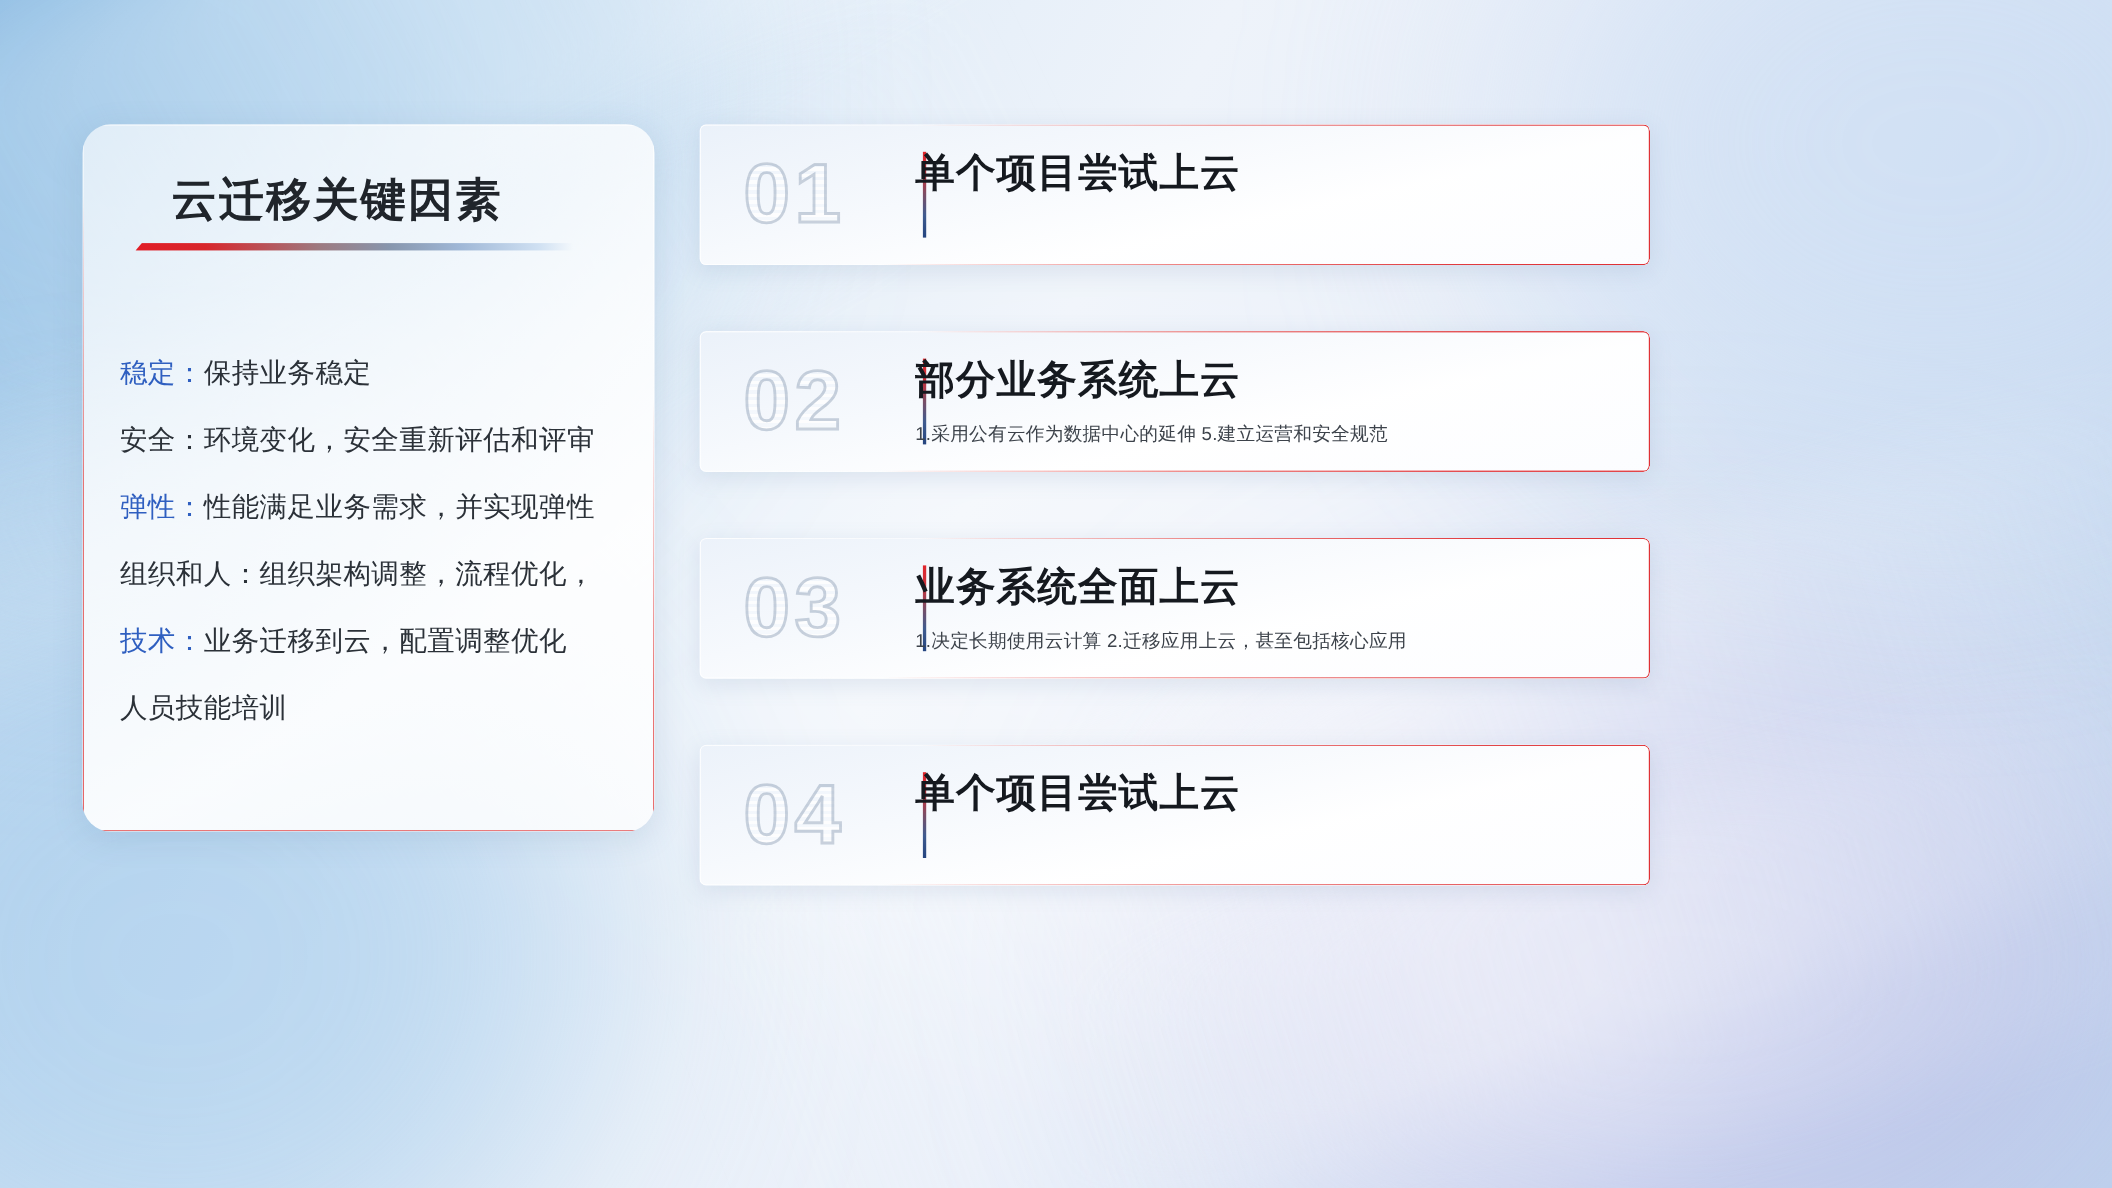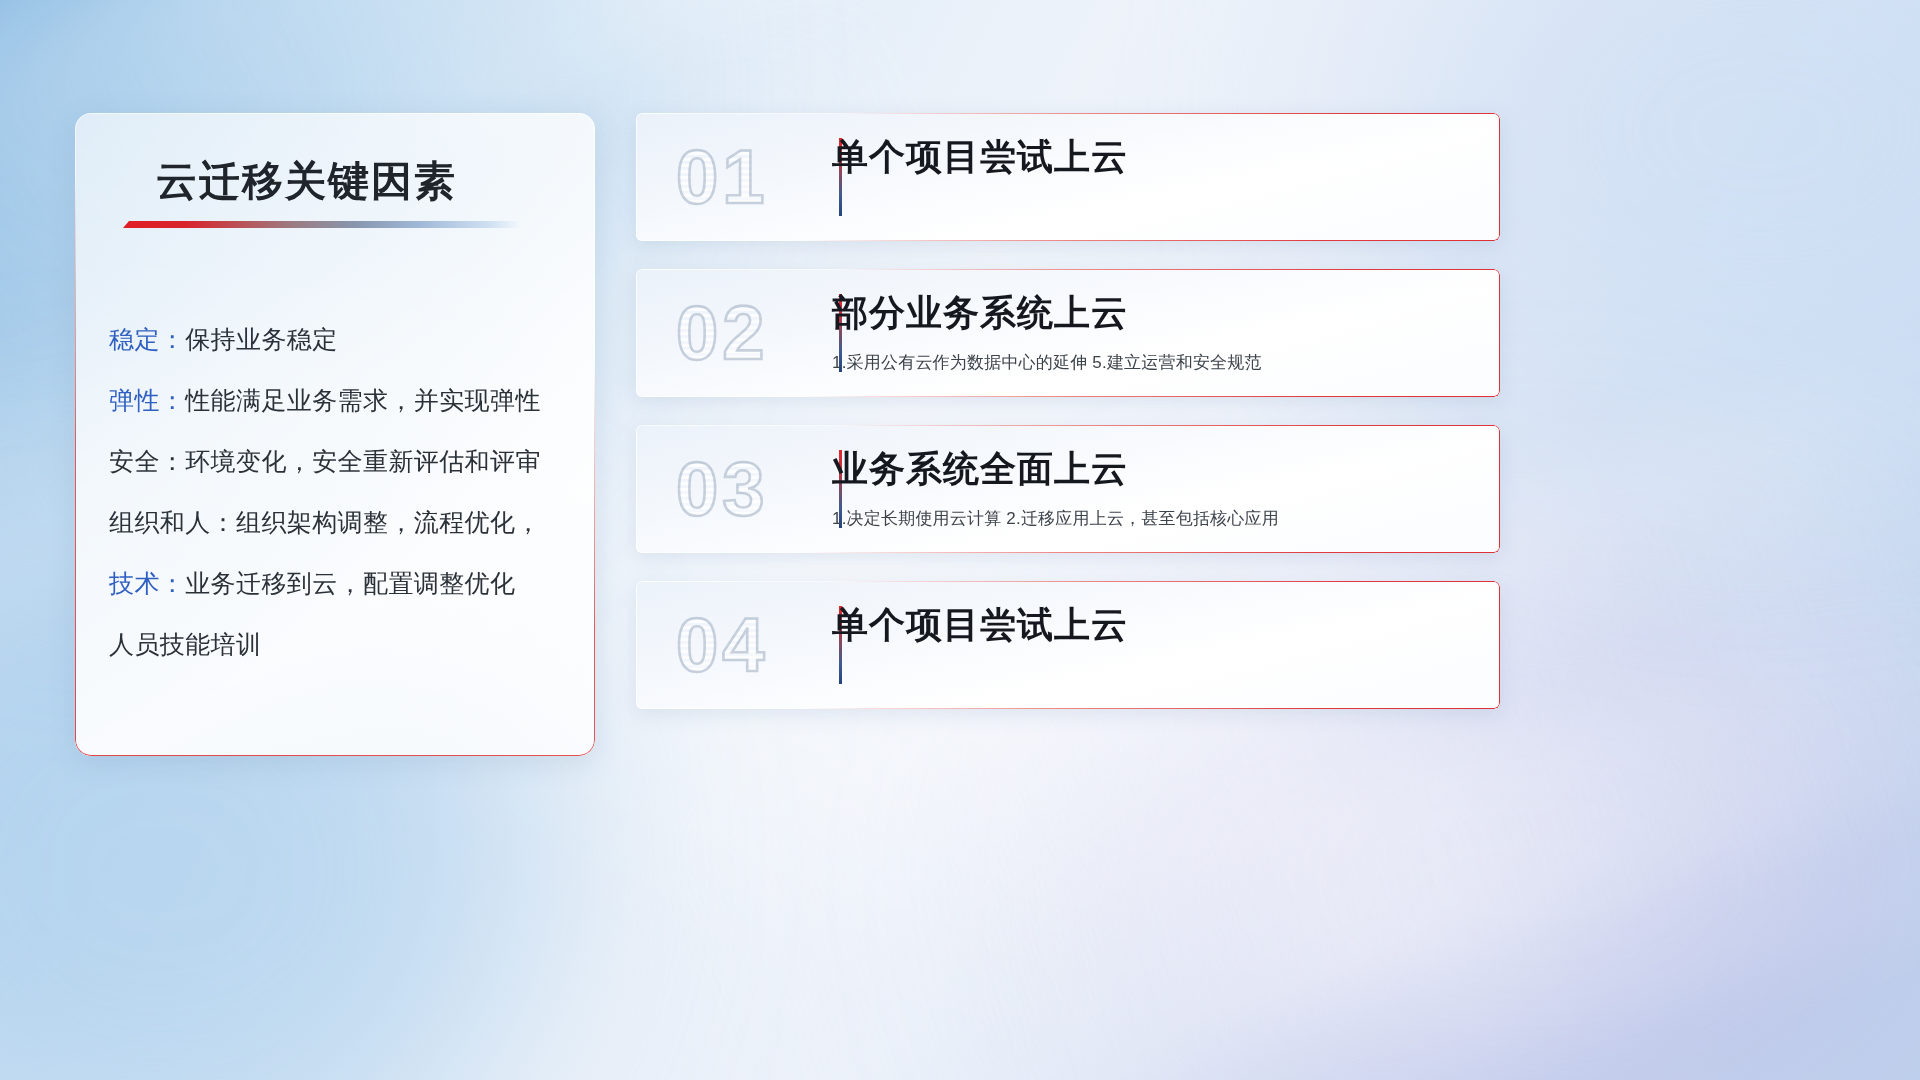--- a/index.html
+++ b/index.html
@@ -38,21 +38,21 @@
   .bg-blob { position:absolute; border-radius:50%; filter:blur(120px); }
   .b1 { left:-320px; top:-320px; width:900px;  height:820px; background:rgba(120,178,224,.55); }
   .b2 { left:-220px; top:520px;  width:760px;  height:700px; background:rgba(142,191,230,.45); }
   .b3 { left:1080px; top:560px;  width:900px;  height:640px; background:rgba(186,176,226,.38); }
   .b4 { left:1380px; top:-180px; width:760px;  height:620px; background:rgba(205,222,243,.60); }
   .b5 { left:560px;  top:300px;  width:900px;  height:560px; background:rgba(255,255,255,.45); }
 
   
   #left-panel {
     position:absolute; left:75px; top:113px; width:520px; height:643px;
-    border-radius:16px;
+    border-radius:26px;
     background:linear-gradient(150deg, rgba(255,255,255,.62) 0%, rgba(255,255,255,.80) 38%, rgba(255,255,255,.92) 70%, rgba(255,255,255,.80) 100%);
     box-shadow:0 6px 28px rgba(96,130,170,.16);
     overflow:hidden;
   }
   #left-panel::before {
     content:""; position:absolute; inset:0; border-radius:16px; pointer-events:none;
     border:1.4px solid transparent;
     background:
       linear-gradient(#fff0,#fff0) padding-box,
       linear-gradient(200deg, rgba(255,255,255,.9) 0%, rgba(255,255,255,.55) 30%, rgba(226,62,62,.85) 62%, rgba(226,62,62,.95) 100%) border-box;
@@ -73,21 +73,21 @@
   .panel-line {
     font-size:25px; line-height:61px; color:#2b3138;
     white-space:nowrap; letter-spacing:.4px;
   }
   .lbl-blue { color:#2f5fc0; }
   .lbl-dark { color:#2b3138; }
 
   
   #cards { position:absolute; left:636px; top:113px; width:864px; }
   .card {
-    position:relative; width:864px; height:128px; margin-bottom:28px;
+    position:relative; width:864px; height:128px; margin-bottom:60px;
     border-radius:6px;
     background:linear-gradient(168deg, rgba(236,242,250,.92) 0%, rgba(246,249,253,.95) 34%, rgba(255,255,255,.98) 62%, rgba(252,253,255,.99) 100%);
     box-shadow:0 5px 20px rgba(96,130,170,.15);
     overflow:hidden;
   }
   .card::before {
     content:""; position:absolute; inset:0; border-radius:6px; pointer-events:none;
     border:1.3px solid transparent;
     background:
       linear-gradient(#fff0,#fff0) padding-box,
@@ -132,22 +132,22 @@
   <div class="bg-streak s2"></div>
   <div class="bg-streak s3"></div>
   <div class="bg-streak s4"></div>
 </div>
 
 <div id="left-panel">
   <div class="panel-title">云迁移关键因素</div>
   <div class="title-rule"></div>
   <div class="panel-list">
     <div class="panel-line"><span class="lbl-blue">稳定：</span><span>保持业务稳定</span></div>
+    <div class="panel-line"><span class="lbl-dark">安全：</span><span>环境变化，安全重新评估和评审</span></div>
     <div class="panel-line"><span class="lbl-blue">弹性：</span><span>性能满足业务需求，并实现弹性</span></div>
-    <div class="panel-line"><span class="lbl-dark">安全：</span><span>环境变化，安全重新评估和评审</span></div>
     <div class="panel-line"><span class="lbl-dark">组织和人：</span><span>组织架构调整，流程优化，</span></div>
     <div class="panel-line"><span class="lbl-blue">技术：</span><span>业务迁移到云，配置调整优化</span></div>
     <div class="panel-line"><span class="lbl-dark"></span><span>人员技能培训</span></div>
   </div>
 </div>
 
 <div id="cards">
 
   <div class="card">
     <div class="card-num">01</div>

